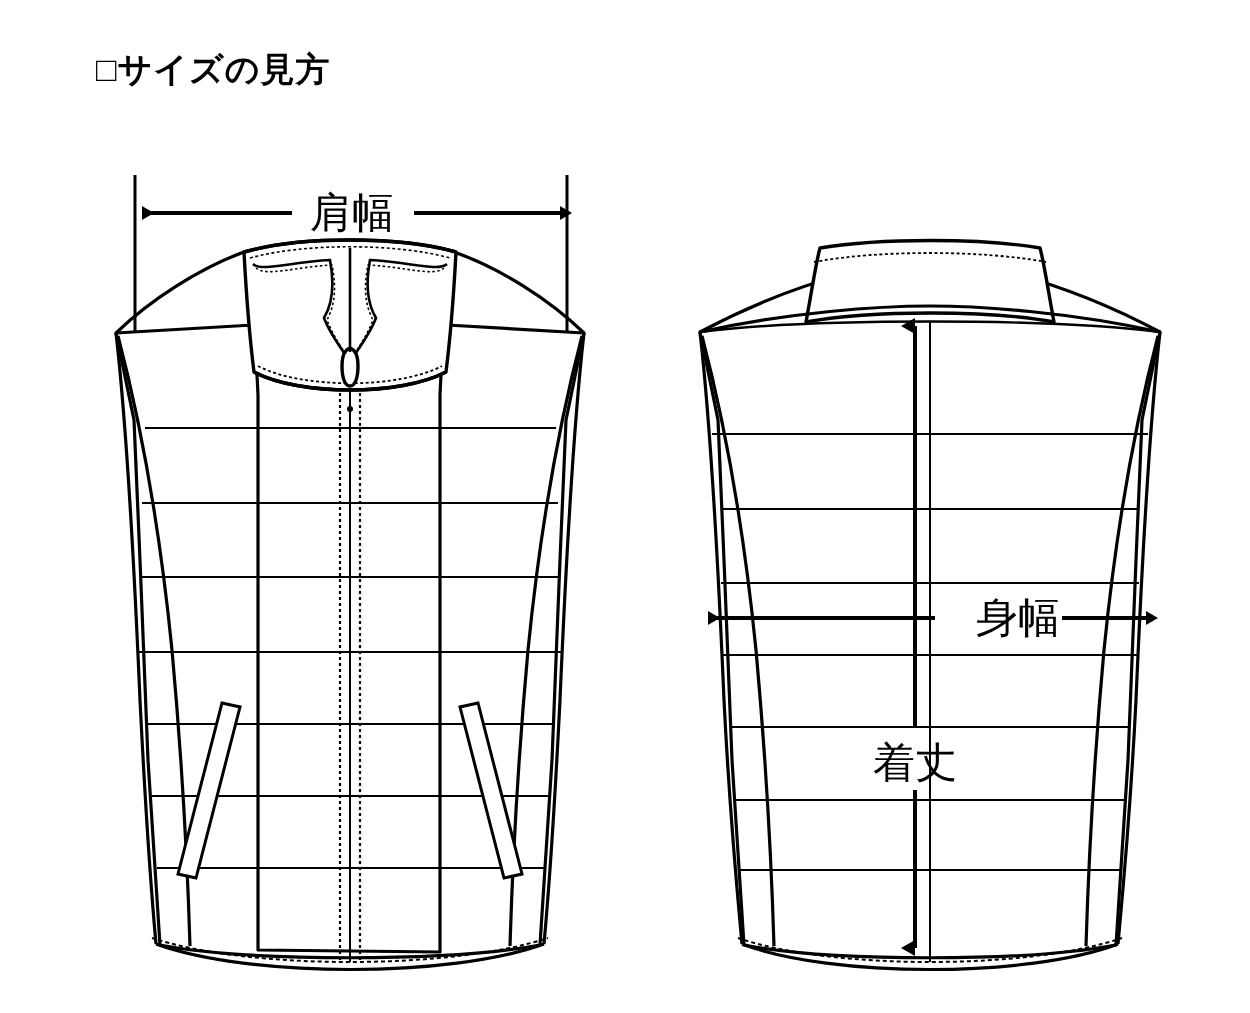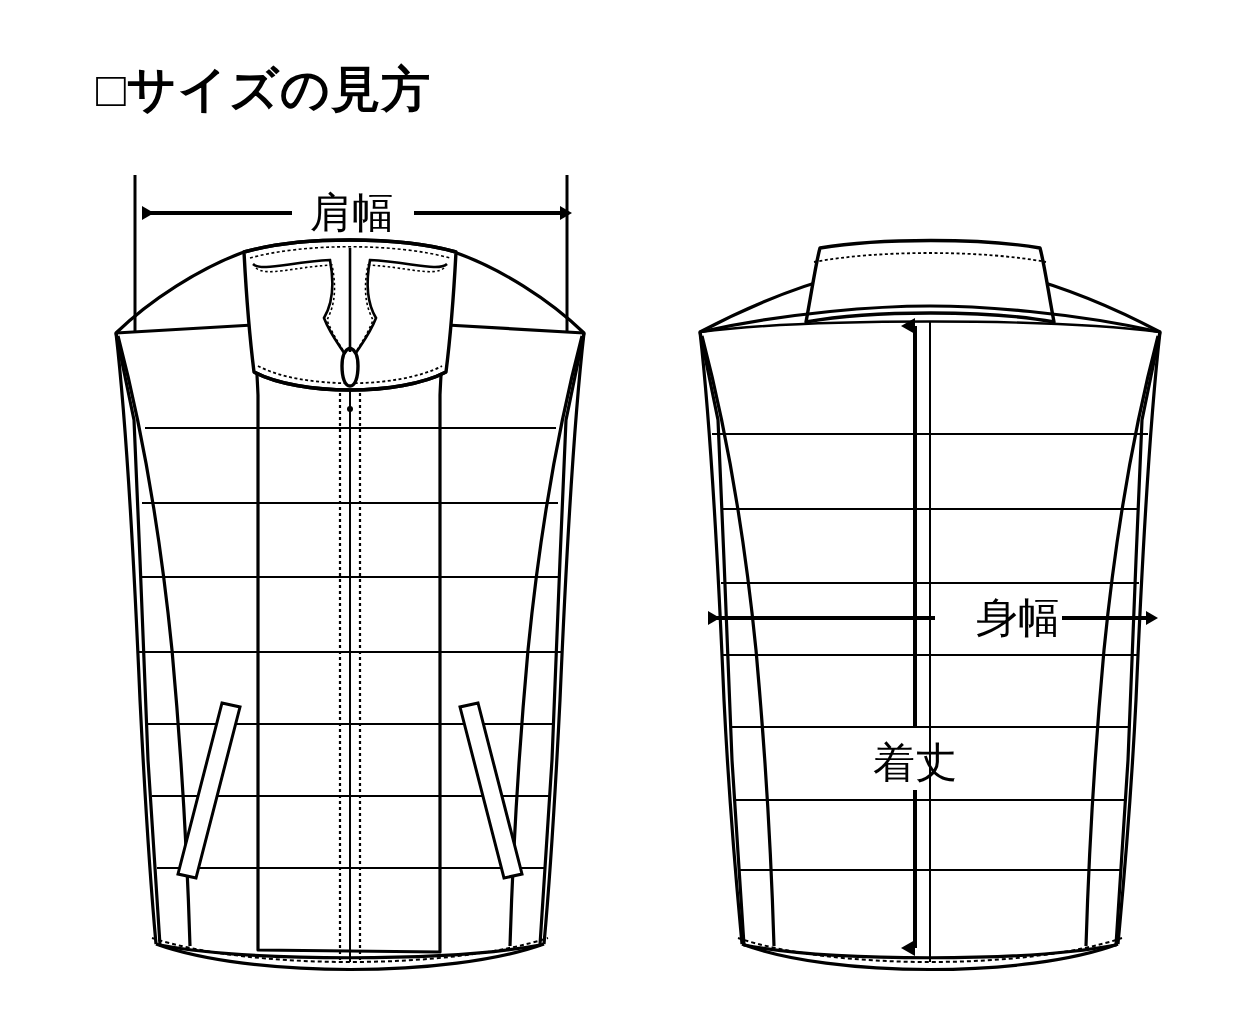--- a/index.html
+++ b/index.html
@@ -16,28 +16,28 @@
     font-family: "Liberation Sans", "DejaVu Sans", sans-serif;
   }
   #page {
     position: absolute;
     inset: 0;
     background: #ffffff;
   }
   .page-title {
     position: absolute;
     left: 96px;
-    top: 63px;
-    font-size: 49px;
+    top: 54px;
+    font-size: 34px;
     font-weight: bold;
     letter-spacing: 1px;
     color: #000000;
     white-space: nowrap;
     line-height: 1.1;
-    font-family: Liberation Sans, sans-serif;
+    font-family: Liberation Mono, monospace;
   }
   #diagram {
     position: absolute;
     left: 0;
     top: 0;
     width: 1250px;
     height: 1013px;
   }
   .dim-label {
     font-family: "DejaVu Sans", "Liberation Sans", sans-serif;

